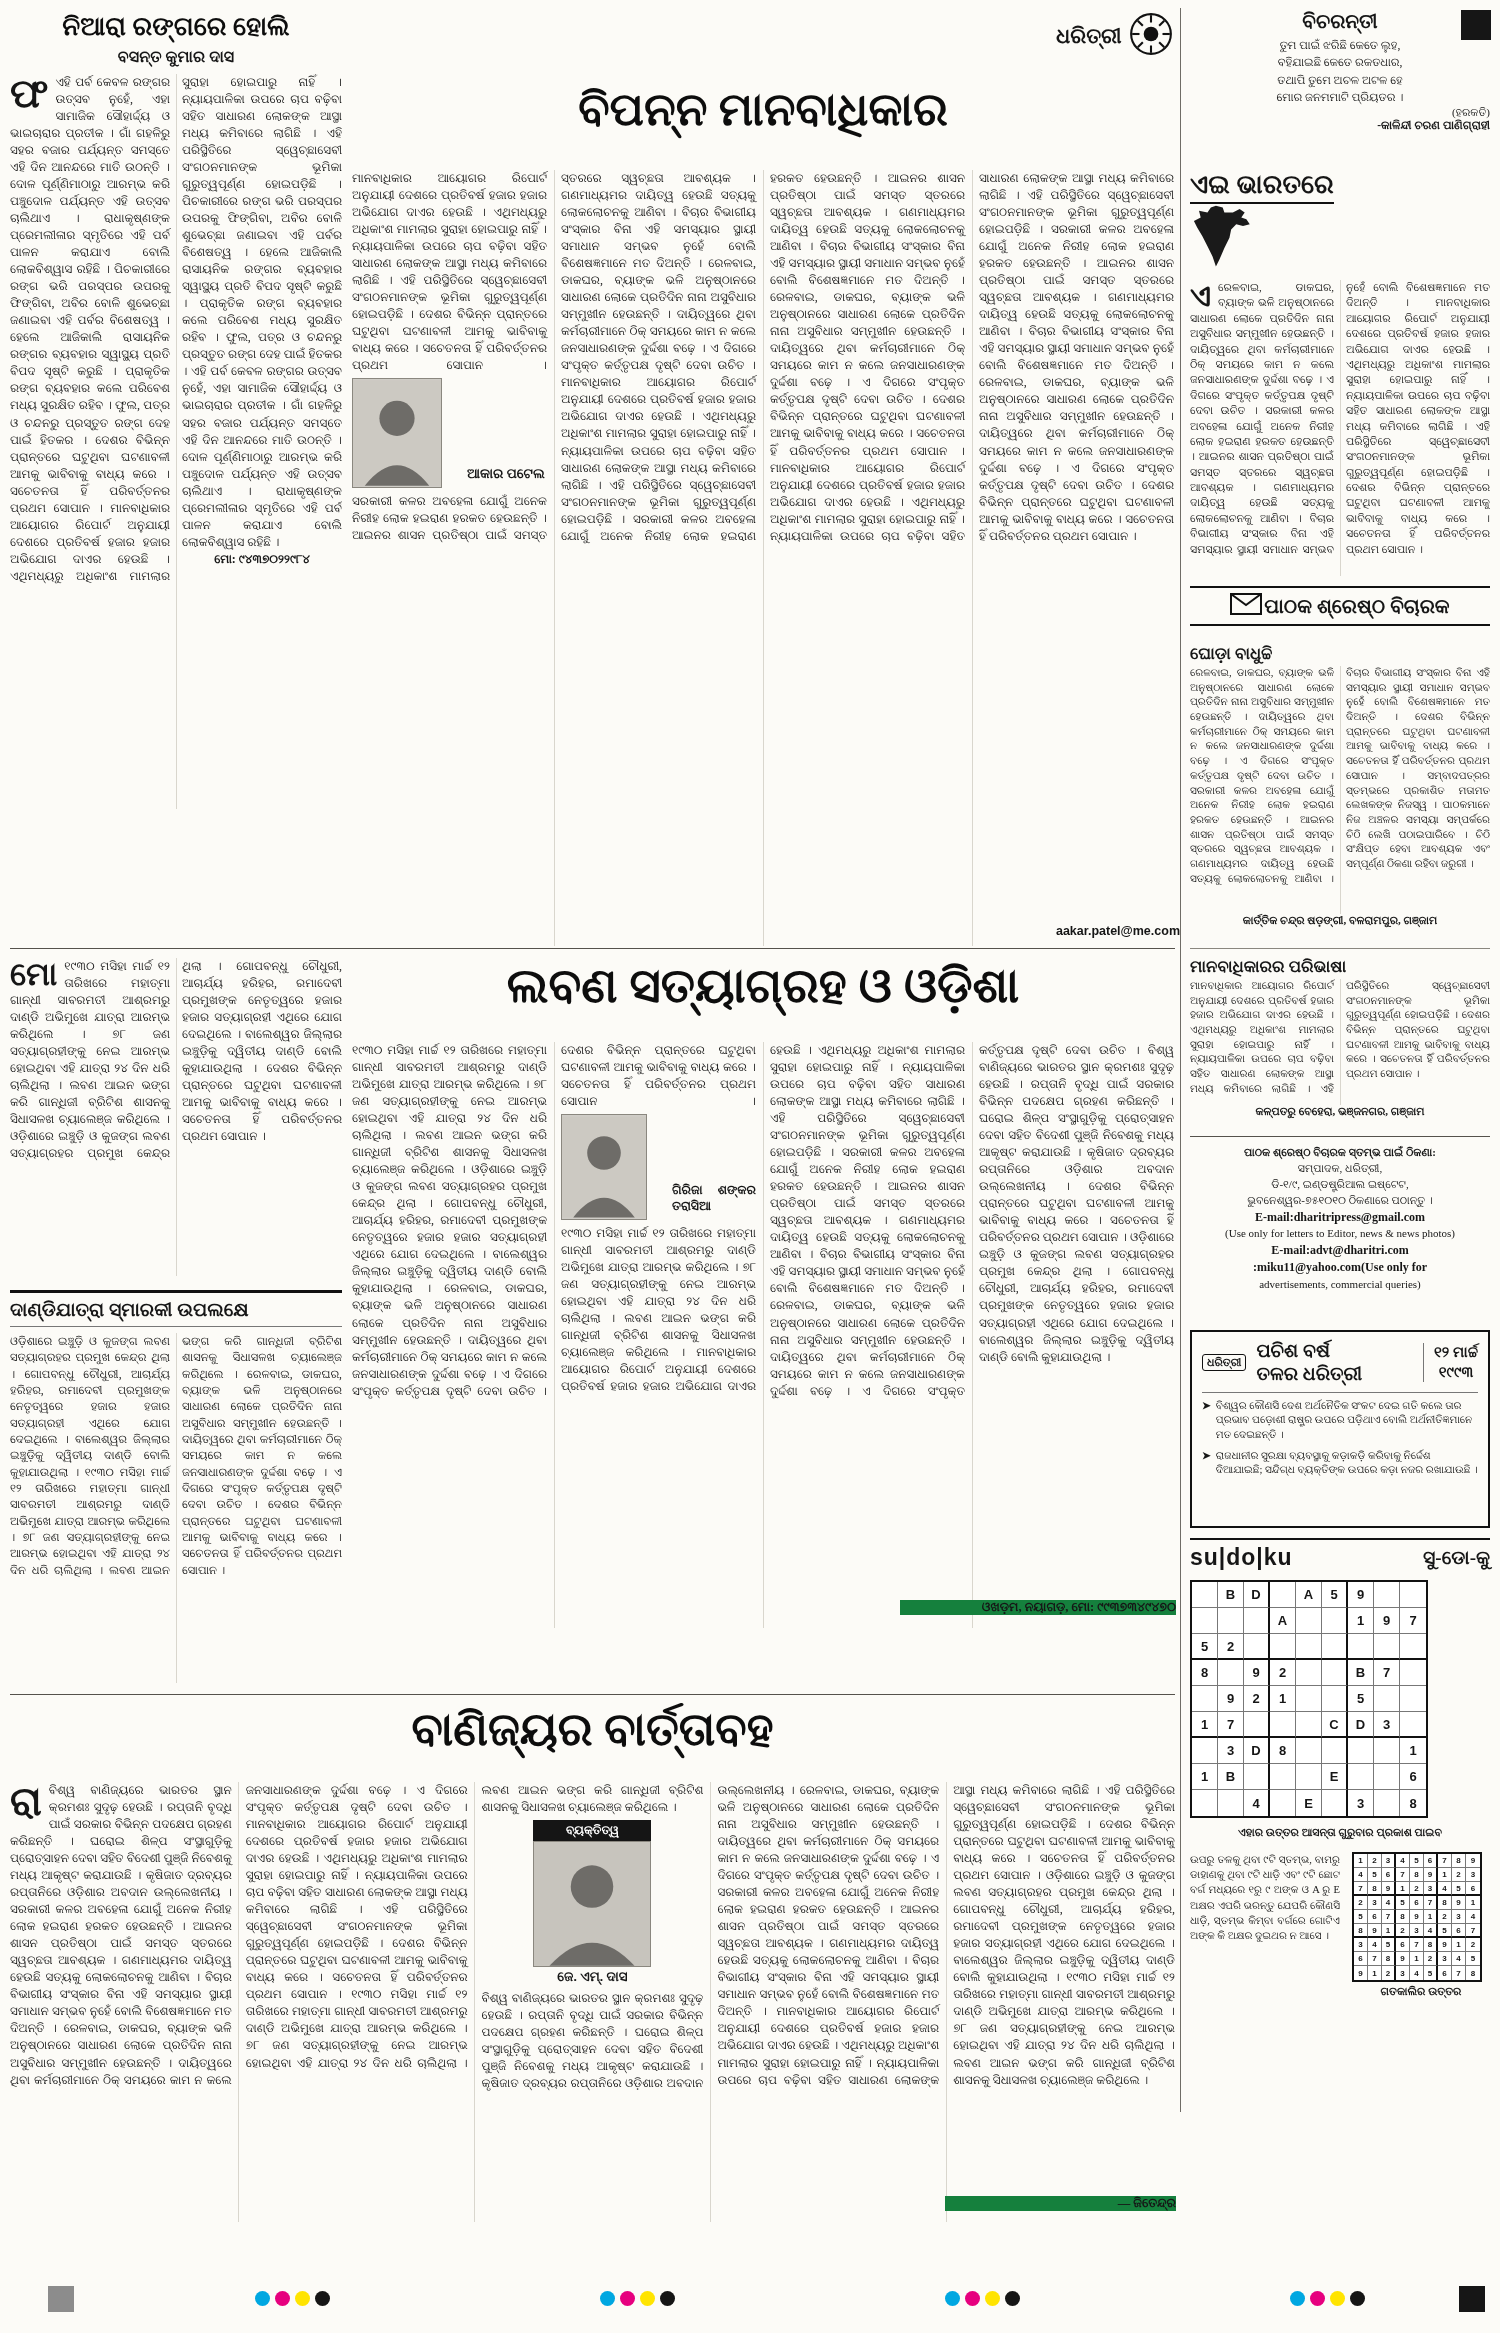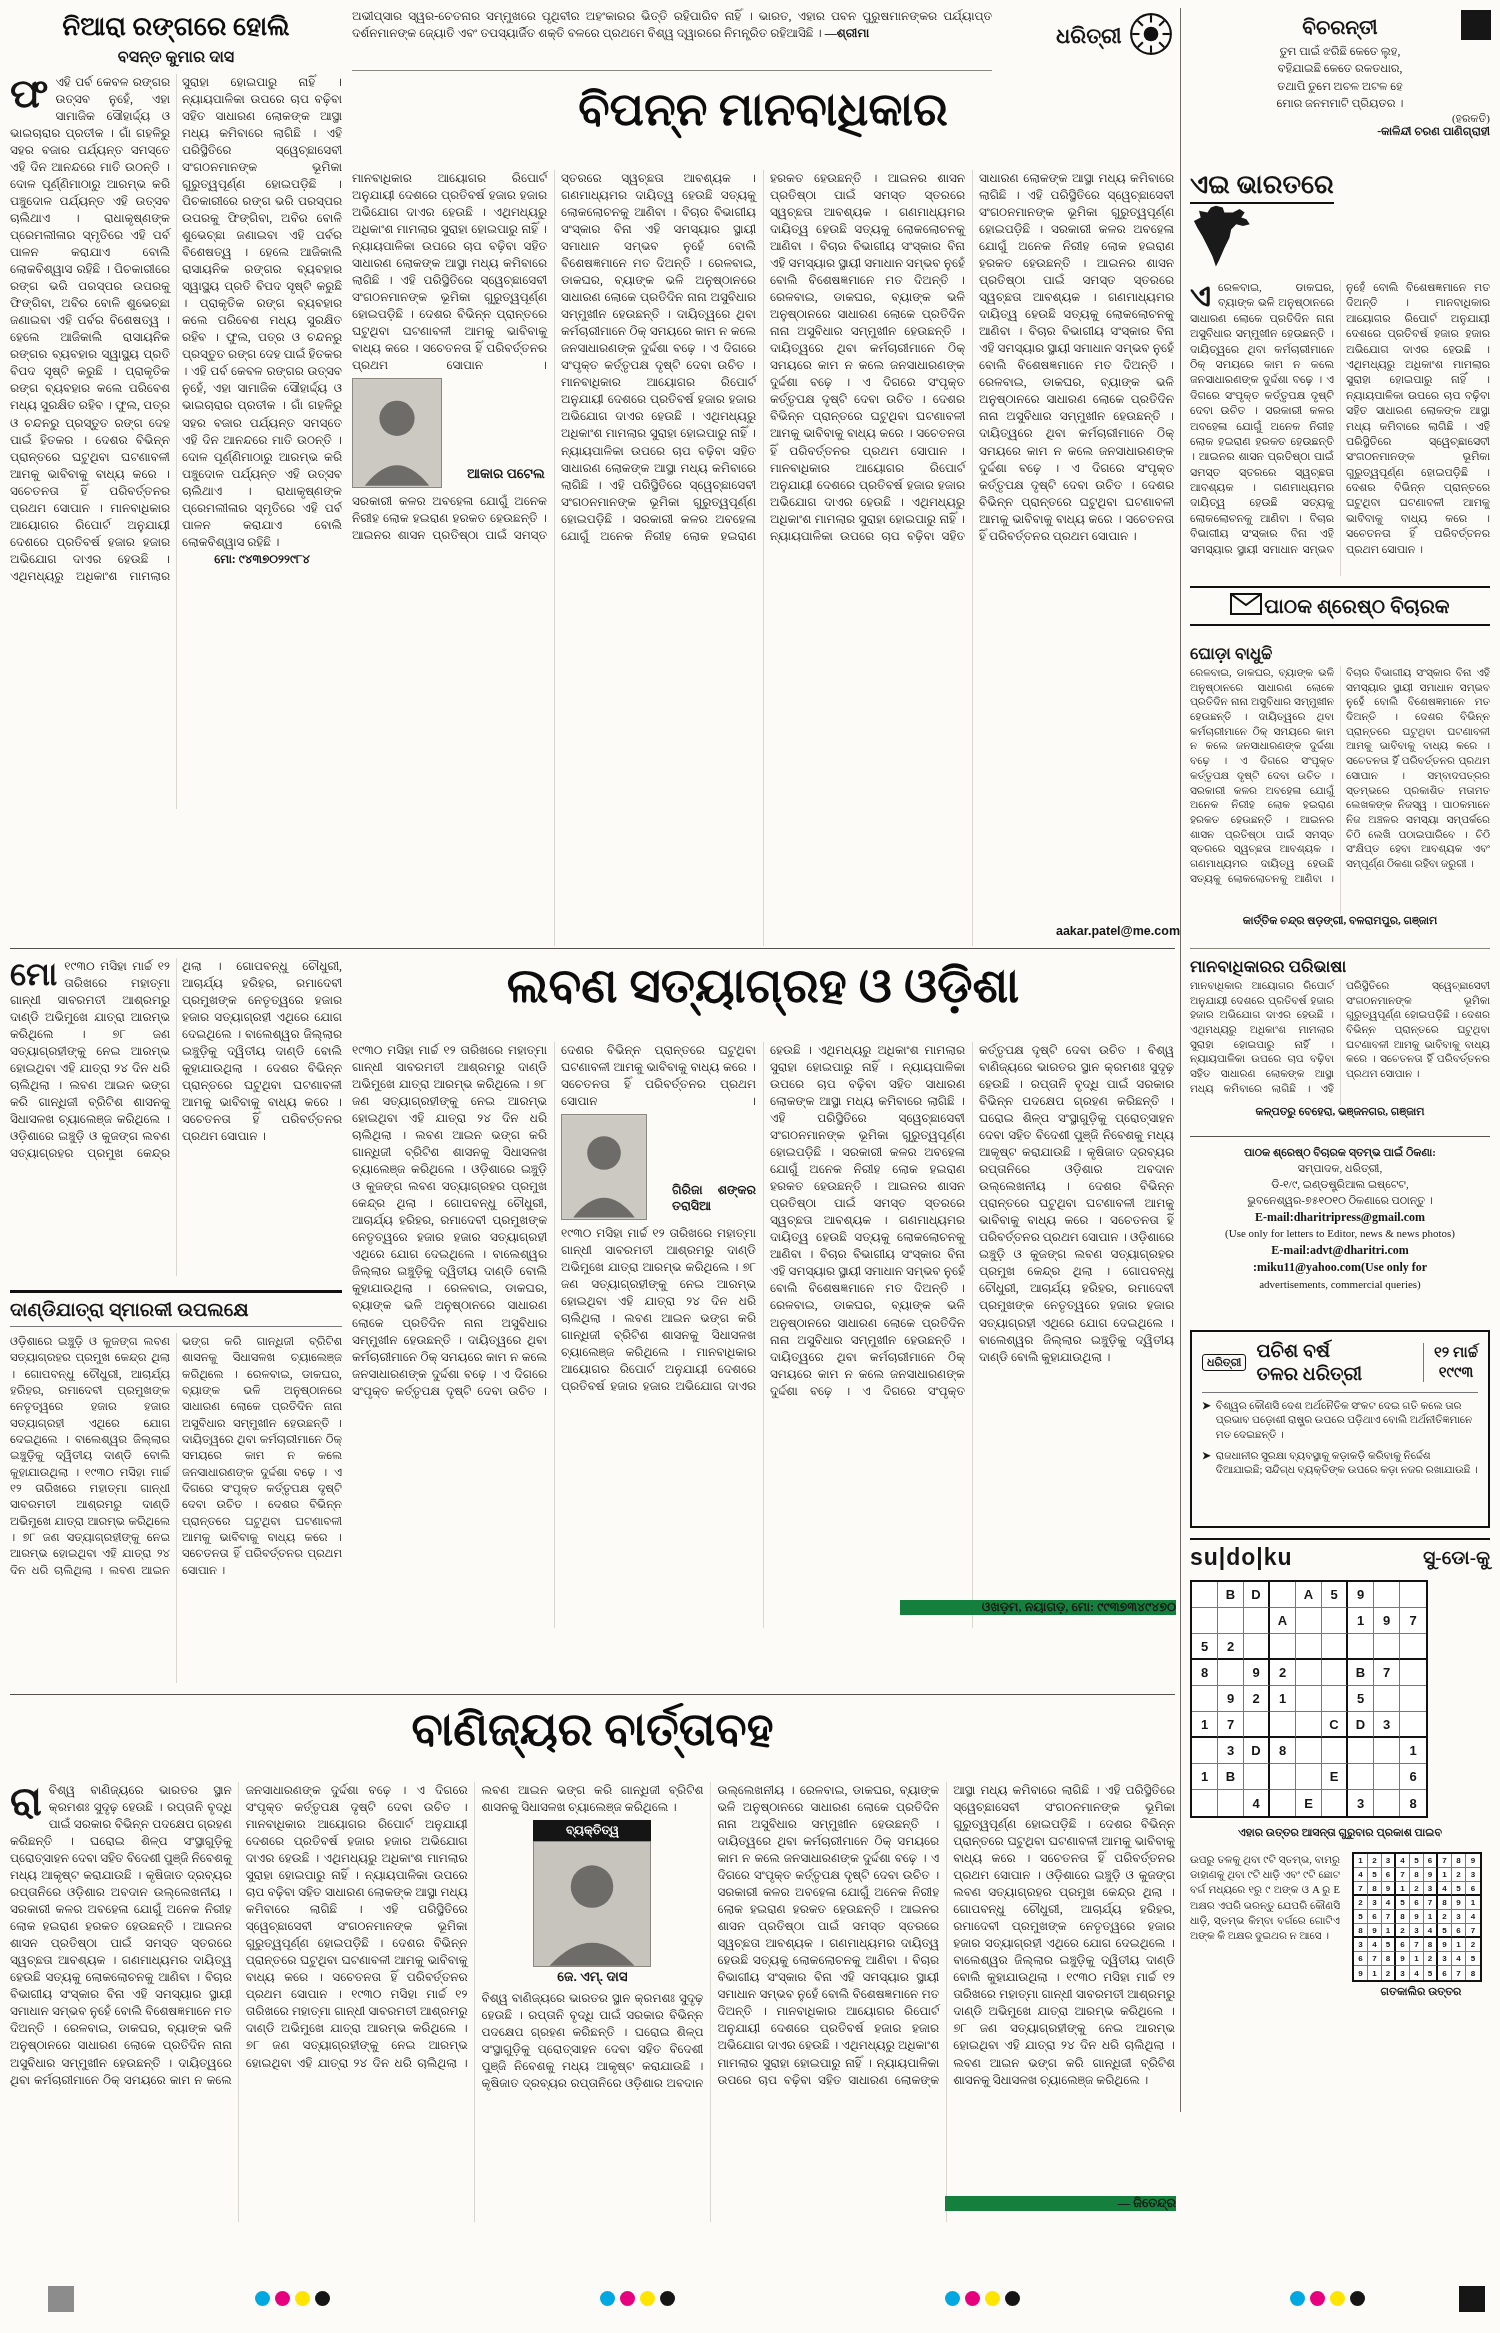--- a/index.html
+++ b/index.html
@@ -75,24 +75,20 @@
              font-family:"Liberation Sans","DejaVu Sans",sans-serif;}
   .footer-sig{font-weight:bold;font-size:12.5px;text-align:right;background:#15803d;padding-left:6px;}
   .dandi{border-top:3px solid #111;padding-top:6px;}
   .dandi-title{font-weight:bold;font-size:19px;border-bottom:1px solid #777;padding-bottom:5px;margin-bottom:6px;}
 </style>
 </head>
 <body>
 
 <div class="page">
 
-  <div class="abs quote" style="left:352px;top:8px;width:640px;height:58px;overflow:hidden;">
-    <span>ଅଭୀପ୍ସାର ସ୍ୱର-ଚେତନାର ସମ୍ମୁଖରେ ପୃଥିବୀର ଅହଂକାରର ଭିତ୍ତି ରହିପାରିବ ନାହିଁ । ଭାରତ, ଏହାର ପବନ ପୁରୁଷମାନଙ୍କର ପର୍ଯ୍ୟାପ୍ତ ଦର୍ଶନମାନଙ୍କ ଜ୍ୟୋତି ଏବଂ ତପସ୍ୟାର୍ଜିତ ଶକ୍ତି ବଳରେ ପ୍ରଥମେ ବିଶ୍ୱ ଦ୍ୱାରରେ ନିମନ୍ତ୍ରିତ ରହିଆସିଛି ।</span>
-    <span class="quote-attr">—ଶ୍ରୀମା</span>
-  </div>
 
   <div class="abs masthead" style="left:1056px;top:10px;height:52px;">
     <span class="masthead-word">ଧରିତ୍ରୀ</span>
     <span>
       <svg width="46" height="46" viewBox="0 0 44 44">
         <circle cx="22" cy="22" r="19" fill="none" stroke="#111" stroke-width="2"></circle>
         <circle cx="22" cy="22" r="7" fill="#111"></circle>
         <g stroke="#111" stroke-width="2">
           <line x1="22" y1="4" x2="22" y2="11"></line>
             <line x1="22" y1="33" x2="22" y2="40"></line>
@@ -226,21 +222,21 @@
     <span>ବିଶ୍ୱ ବାଣିଜ୍ୟରେ ଭାରତର ସ୍ଥାନ କ୍ରମଶଃ ସୁଦୃଢ଼ ହେଉଛି । ରପ୍ତାନି ବୃଦ୍ଧି ପାଇଁ ସରକାର ବିଭିନ୍ନ ପଦକ୍ଷେପ ଗ୍ରହଣ କରିଛନ୍ତି । ଘରୋଇ ଶିଳ୍ପ ସଂସ୍ଥାଗୁଡ଼ିକୁ ପ୍ରୋତ୍ସାହନ ଦେବା ସହିତ ବିଦେଶୀ ପୁଞ୍ଜି ନିବେଶକୁ ମଧ୍ୟ ଆକୃଷ୍ଟ କରାଯାଉଛି । କୃଷିଜାତ ଦ୍ରବ୍ୟର ରପ୍ତାନିରେ ଓଡ଼ିଶାର ଅବଦାନ ଉଲ୍ଲେଖନୀୟ ।</span>
     <span>ରେଳବାଇ, ଡାକଘର, ବ୍ୟାଙ୍କ ଭଳି ଅନୁଷ୍ଠାନରେ ସାଧାରଣ ଲୋକେ ପ୍ରତିଦିନ ନାନା ଅସୁବିଧାର ସମ୍ମୁଖୀନ ହେଉଛନ୍ତି । ଦାୟିତ୍ୱରେ ଥିବା କର୍ମଚାରୀମାନେ ଠିକ୍ ସମୟରେ କାମ ନ କଲେ ଜନସାଧାରଣଙ୍କ ଦୁର୍ଦ୍ଦଶା ବଢ଼େ । ଏ ଦିଗରେ ସଂପୃକ୍ତ କର୍ତ୍ତୃପକ୍ଷ ଦୃଷ୍ଟି ଦେବା ଉଚିତ ।</span>
     <span>ସରକାରୀ କଳର ଅବହେଳା ଯୋଗୁଁ ଅନେକ ନିରୀହ ଲୋକ ହଇରାଣ ହରକତ ହେଉଛନ୍ତି । ଆଇନର ଶାସନ ପ୍ରତିଷ୍ଠା ପାଇଁ ସମସ୍ତ ସ୍ତରରେ ସ୍ୱଚ୍ଛତା ଆବଶ୍ୟକ । ଗଣମାଧ୍ୟମର ଦାୟିତ୍ୱ ହେଉଛି ସତ୍ୟକୁ ଲୋକଲୋଚନକୁ ଆଣିବା । ବିଚାର ବିଭାଗୀୟ ସଂସ୍କାର ବିନା ଏହି ସମସ୍ୟାର ସ୍ଥାୟୀ ସମାଧାନ ସମ୍ଭବ ନୁହେଁ ବୋଲି ବିଶେଷଜ୍ଞମାନେ ମତ ଦିଅନ୍ତି ।</span>
     <span>ମାନବାଧିକାର ଆୟୋଗର ରିପୋର୍ଟ ଅନୁଯାୟୀ ଦେଶରେ ପ୍ରତିବର୍ଷ ହଜାର ହଜାର ଅଭିଯୋଗ ଦାଏର ହେଉଛି । ଏଥିମଧ୍ୟରୁ ଅଧିକାଂଶ ମାମଲାର ସୁରାହା ହୋଇପାରୁ ନାହିଁ । ନ୍ୟାୟପାଳିକା ଉପରେ ଚାପ ବଢ଼ିବା ସହିତ ସାଧାରଣ ଲୋକଙ୍କ ଆସ୍ଥା ମଧ୍ୟ କମିବାରେ ଲାଗିଛି । ଏହି ପରିସ୍ଥିତିରେ ସ୍ୱେଚ୍ଛାସେବୀ ସଂଗଠନମାନଙ୍କ ଭୂମିକା ଗୁରୁତ୍ୱପୂର୍ଣ୍ଣ ହୋଇପଡ଼ିଛି ।</span>
     <span>ଦେଶର ବିଭିନ୍ନ ପ୍ରାନ୍ତରେ ଘଟୁଥିବା ଘଟଣାବଳୀ ଆମକୁ ଭାବିବାକୁ ବାଧ୍ୟ କରେ । ସଚେତନତା ହିଁ ପରିବର୍ତ୍ତନର ପ୍ରଥମ ସୋପାନ ।</span>
     <span>ଓଡ଼ିଶାରେ ଇଞ୍ଚୁଡ଼ି ଓ କୁଜଙ୍ଗ ଲବଣ ସତ୍ୟାଗ୍ରହର ପ୍ରମୁଖ କେନ୍ଦ୍ର ଥିଲା । ଗୋପବନ୍ଧୁ ଚୌଧୁରୀ, ଆଚାର୍ଯ୍ୟ ହରିହର, ରମାଦେବୀ ପ୍ରମୁଖଙ୍କ ନେତୃତ୍ୱରେ ହଜାର ହଜାର ସତ୍ୟାଗ୍ରହୀ ଏଥିରେ ଯୋଗ ଦେଇଥିଲେ । ବାଲେଶ୍ୱର ଜିଲ୍ଲାର ଇଞ୍ଚୁଡ଼ିକୁ ଦ୍ୱିତୀୟ ଦାଣ୍ଡି ବୋଲି କୁହାଯାଉଥିଲା ।</span>
     <span>୧୯୩୦ ମସିହା ମାର୍ଚ୍ଚ ୧୨ ତାରିଖରେ ମହାତ୍ମା ଗାନ୍ଧୀ ସାବରମତୀ ଆଶ୍ରମରୁ ଦାଣ୍ଡି ଅଭିମୁଖେ ଯାତ୍ରା ଆରମ୍ଭ କରିଥିଲେ । ୭୮ ଜଣ ସତ୍ୟାଗ୍ରହୀଙ୍କୁ ନେଇ ଆରମ୍ଭ ହୋଇଥିବା ଏହି ଯାତ୍ରା ୨୪ ଦିନ ଧରି ଚାଲିଥିଲା । ଲବଣ ଆଇନ ଭଙ୍ଗ କରି ଗାନ୍ଧିଜୀ ବ୍ରିଟିଶ ଶାସନକୁ ସିଧାସଳଖ ଚ୍ୟାଲେଞ୍ଜ କରିଥିଲେ ।</span>
   </div>
   <div class="abs footer-sig" style="left:945px;top:2196px;width:225px;">— ଜିତେନ୍ଦ୍ର</div>
 
-  <div class="abs side" style="top:16px;height:150px;overflow:hidden;">
+  <div class="abs side" style="top:10px;height:150px;overflow:hidden;">
     <div class="sb-title" style="font-size:20px;margin-bottom:4px;">ବିଚରନ୍ତୀ</div>
     <div class="poem">
       <div>ତୁମ ପାଇଁ ଝରିଛି କେତେ ଲୁହ,</div>
       <div>ବହିଯାଇଛି କେତେ ରକତଧାର,</div>
       <div>ତଥାପି ତୁମେ ଅଚଳ ଅଟଳ ହେ</div>
       <div>ମୋର ଜନମମାଟି ପ୍ରିୟତର ।</div>
     </div>
     <div class="poem-src">(ହରକତି)</div>
     <div class="poem-attr">-କାଳିନ୍ଦୀ ଚରଣ ପାଣିଗ୍ରାହୀ</div>
   </div>

